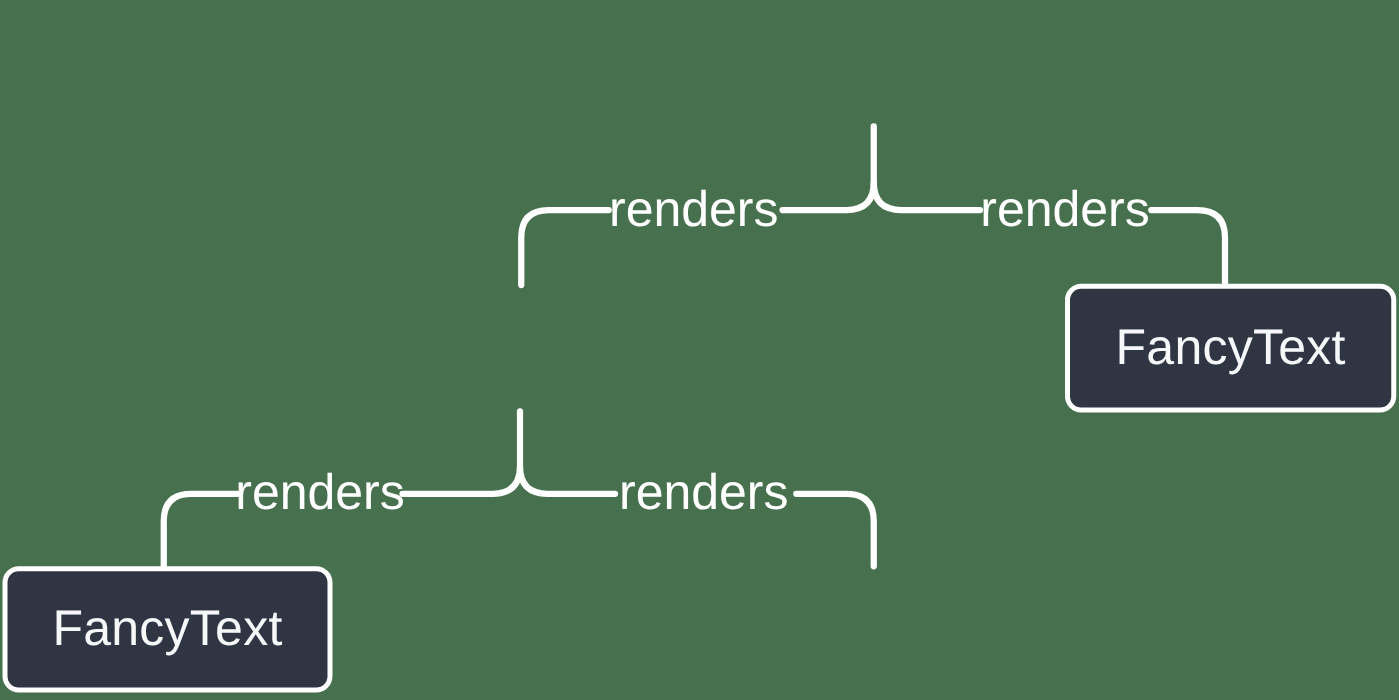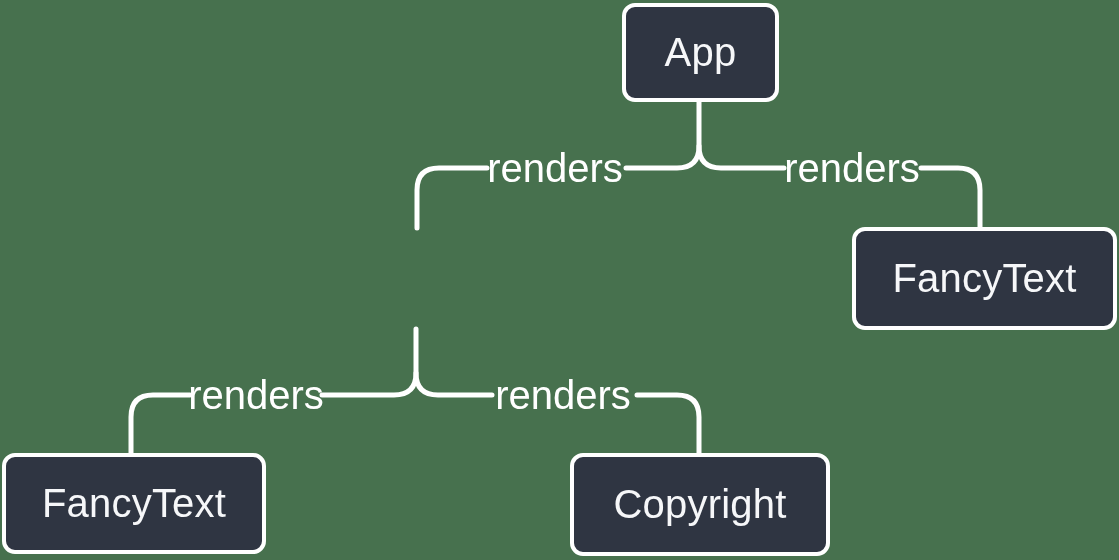--- a/index.html
+++ b/index.html
@@ -84,35 +84,29 @@
 
     <path d="M416 329 V373 Q416 395 394 395 H322"></path>
 
     <path d="M416 373 Q416 395 438 395 H492"></path>
 
     <path d="M190 395 H153 Q131 395 131 417 V453"></path>
 
     <path d="M637 395 H677 Q699 395 699 417 V453"></path>
   </svg>
 
-  <div class="node node-app">
-    <span>App</span>
-  </div>
 
 
   <div class="node node-ft-top">
     <span>FancyText</span>
   </div>
 
   <div class="node node-ft-bottom">
     <span>FancyText</span>
   </div>
 
-  <div class="node node-copyright">
-    <span>Copyright</span>
-  </div>
 
   <span class="edge-label edge-label-1">renders</span>
   <span class="edge-label edge-label-2">renders</span>
   <span class="edge-label edge-label-3">renders</span>
   <span class="edge-label edge-label-4">renders</span>
 
 </div>
 
 </body></html>

